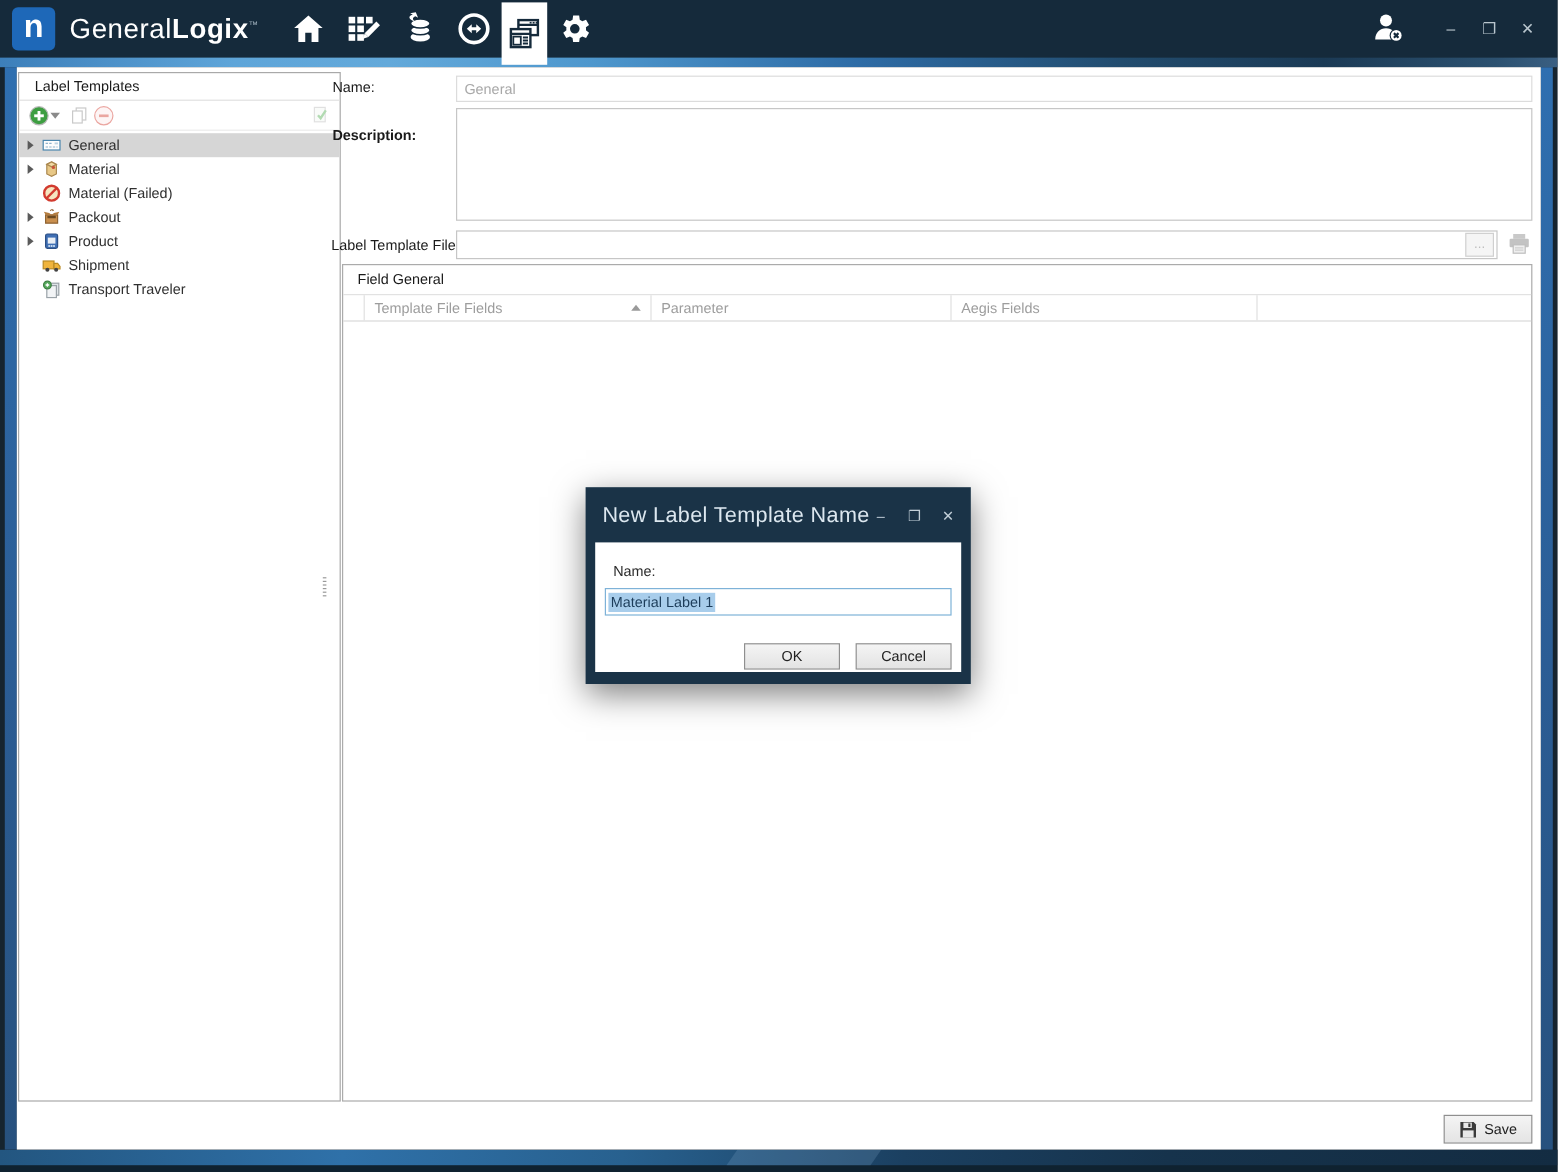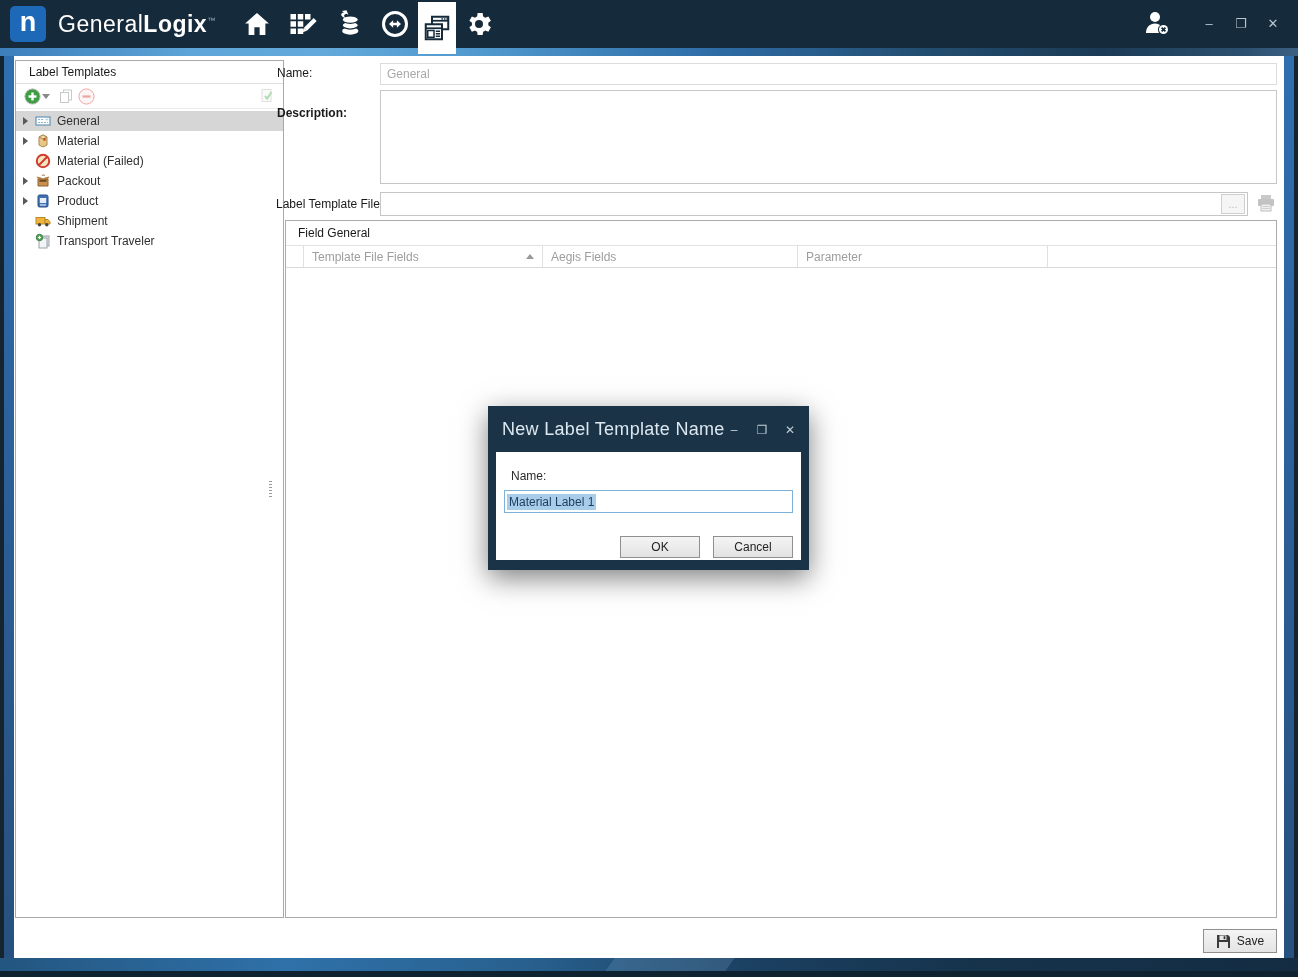--- a/index.html
+++ b/index.html
@@ -346,22 +346,22 @@
       <line x1="6.5" y1="12.5" x2="13.5" y2="12.5" stroke="#cfcfcf"></line>
         <line x1="6.5" y1="14.5" x2="13.5" y2="14.5" stroke="#cfcfcf"></line>
     </svg>
   </div>
 
   <div class="fm-group">
     <div class="fm-title">Field General</div>
     <div class="fm-header">
       <div class="fm-col c0"></div>
       <div class="fm-col c1"><span>Template File Fields</span><span class="sort-asc"></span></div>
+      <div class="fm-col c3"><span>Parameter</span></div>
       <div class="fm-col c2"><span>Aegis Fields</span></div>
-      <div class="fm-col c3"><span>Parameter</span></div>
       <div class="fm-col c4"></div>
     </div>
     <div style="flex:1;"></div>
   </div>
 
   <div class="save-btn">
     <svg width="15" height="15" viewBox="0 0 15 15">
       <path d="M1 1h11l2 2v11H1z" fill="#3a3a3a"></path>
       <rect x="3.5" y="1.5" width="7" height="4.5" fill="#e8e8e8"></rect>
       <rect x="7.6" y="2.2" width="1.8" height="3" fill="#3a3a3a"></rect>

